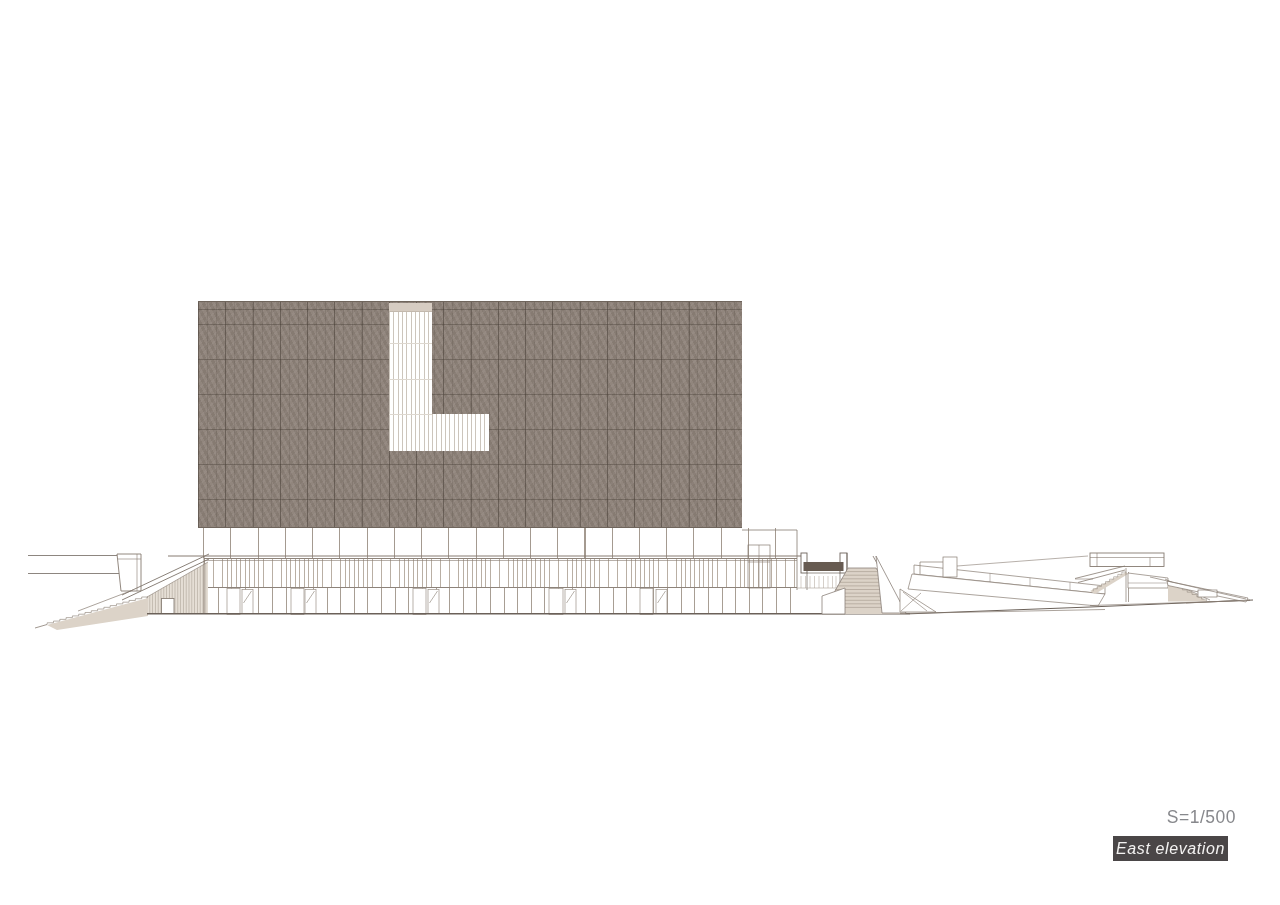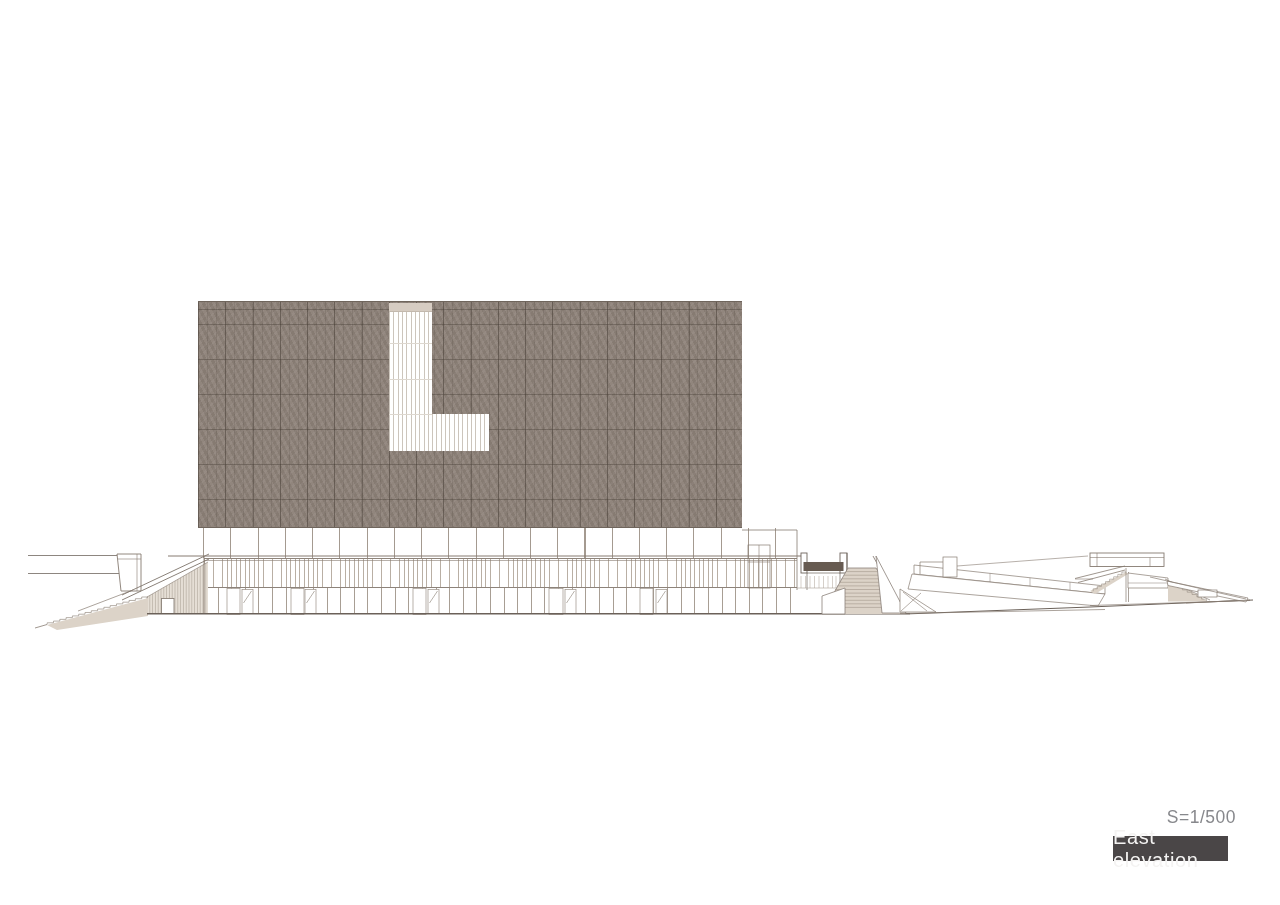--- a/index.html
+++ b/index.html
@@ -40,22 +40,22 @@
   }
   .base-band{
     position:absolute;left:204px;top:588px;width:593px;height:26px;
     background-image:repeating-linear-gradient(90deg,#a89e94 0 1px, transparent 1px 13.62px);
   }
   .linework{position:absolute;left:0;top:0;pointer-events:none;}
   
   .scale-note{position:absolute;top:807px;right:44px;font-size:17.5px;letter-spacing:.5px;color:#87888c;}
   .title-badge{
     position:absolute;left:1113px;top:836px;width:115px;height:25px;background:#4a4647;
-    color:#f4f3f2;font-size:20px;letter-spacing:.6px;
-    display:flex;align-items:center;justify-content:center;
+    color:#f4f3f2;font-size:16px;letter-spacing:.6px;
+    display:flex;align-items:center;justify-content:center;font-style:italic;
   }
 </style>
 </head>
 <body>
 
 <div class="canvas">
 
   <div class="facade-block">
     <div class="glz glz-vert">
       <div class="glz-topband"></div>

